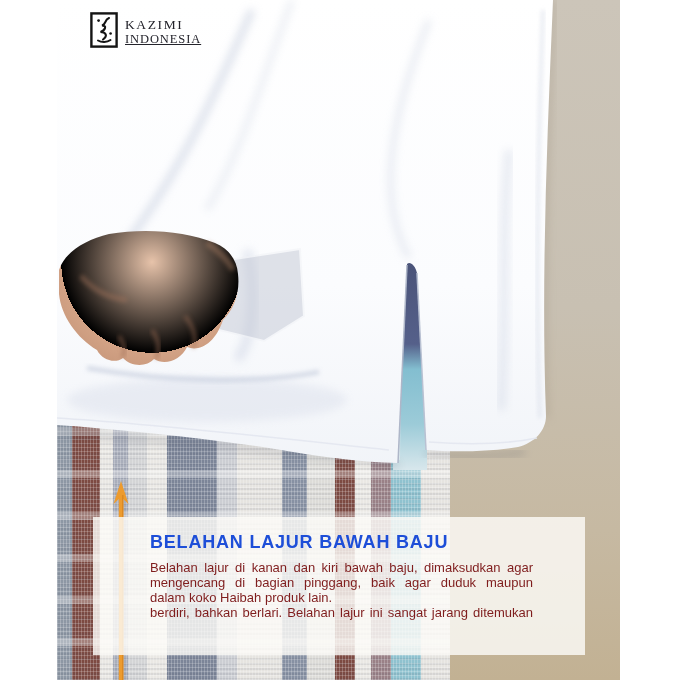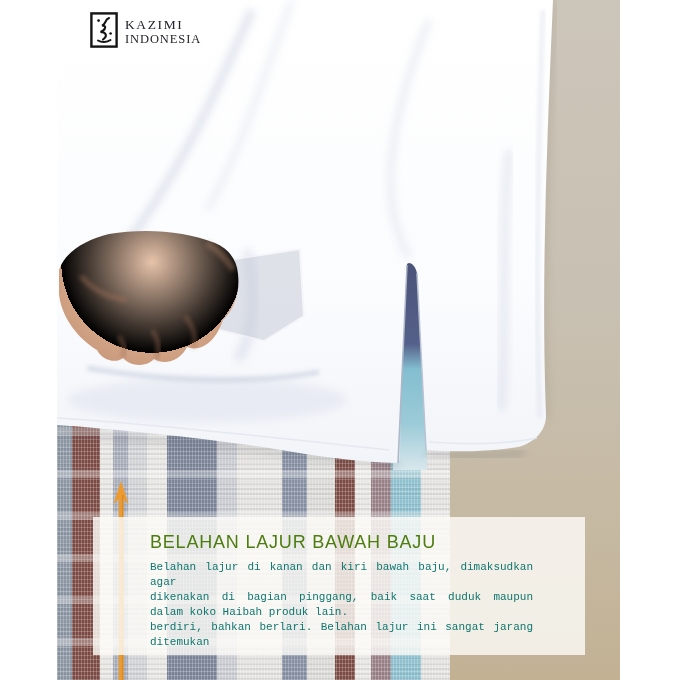--- a/index.html
+++ b/index.html
@@ -30,34 +30,34 @@
         #e6e4e0 180px 225px, #8791a3 225px 250px, #dddcd8 250px 278px, #7d4a42 278px 298px,
         #eae8e4 298px 314px, #9a8187 314px 334px, #8fc2cf 334px 364px, #e6e4e0 364px 393px);
   }
   .shirt-svg{position:absolute;left:0;top:0;}
   
   .logo{position:absolute;left:33px;top:12px;display:flex;align-items:center;}
   .logo-mark{flex:0 0 auto;}
   .logo-text{margin-left:7px;padding-top:3px;color:#23232b;
     font-family:"Liberation Serif", serif;line-height:1;}
   .logo-line1{font-size:13.5px;letter-spacing:1.6px;}
-  .logo-line2{font-size:12.5px;letter-spacing:0.9px;margin-top:2px;}
+  .logo-line2{font-size:12.5px;letter-spacing:0.9px;margin-top:2px;text-decoration:underline;}
   
   .arrow{position:absolute;left:54px;top:481px;}
   
   .caption{
     position:absolute;left:36px;top:517px;width:492px;height:138px;
     box-sizing:border-box;padding:16px 52px 0 57px;
     background:rgba(252,251,248,0.82);
   }
   .caption-title{
-    font-size:18px;line-height:1.05;font-weight:400;letter-spacing:0.8px;
-    color:#4d7c0f;margin:0 0 8px 0;
+    font-size:18px;line-height:1.05;font-weight:700;letter-spacing:0.8px;
+    color:#1d4ed8;margin:0 0 8px 0;
   }
-  .caption-body{font-size:11px;line-height:15px;color:#0f766e;font-family:Liberation Mono, monospace;}
+  .caption-body{font-size:13px;line-height:15px;color:#7f1d1d;}
   .cline{text-align:justify;text-align-last:justify;}
   .cline.last{text-align-last:left;}
 </style>
 </head>
 <body>
 
 <div class="canvas">
   <div class="photo">
 
     <div class="wall"></div>
@@ -161,20 +161,20 @@
     <svg class="arrow" width="20" height="199" viewBox="0 0 20 199">
       <polygon points="10,0 17.5,23 10,16 2.5,23" fill="#ED9B2E"></polygon>
       <rect x="7.8" y="14" width="4.6" height="185" fill="#ED9B2E"></rect>
       <rect x="11.2" y="14" width="1.2" height="185" fill="#d07d1a" opacity="0.7"></rect>
     </svg>
 
     <div class="caption">
       <div class="caption-title">BELAHAN LAJUR BAWAH BAJU</div>
       <div class="caption-body">
         <div class="cline">Belahan lajur di kanan dan kiri bawah baju, dimaksudkan agar</div>
-        <div class="cline">dikenakan di bagian pinggang, baik saat duduk maupun</div>
+        <div class="cline">mengencang di bagian pinggang, baik agar duduk maupun</div>
         <div class="cline last">dalam koko Haibah produk lain.</div>
         <div class="cline">berdiri, bahkan berlari. Belahan lajur ini sangat jarang ditemukan</div>
       </div>
     </div>
 
   </div>
 </div>
 
 </body></html>

